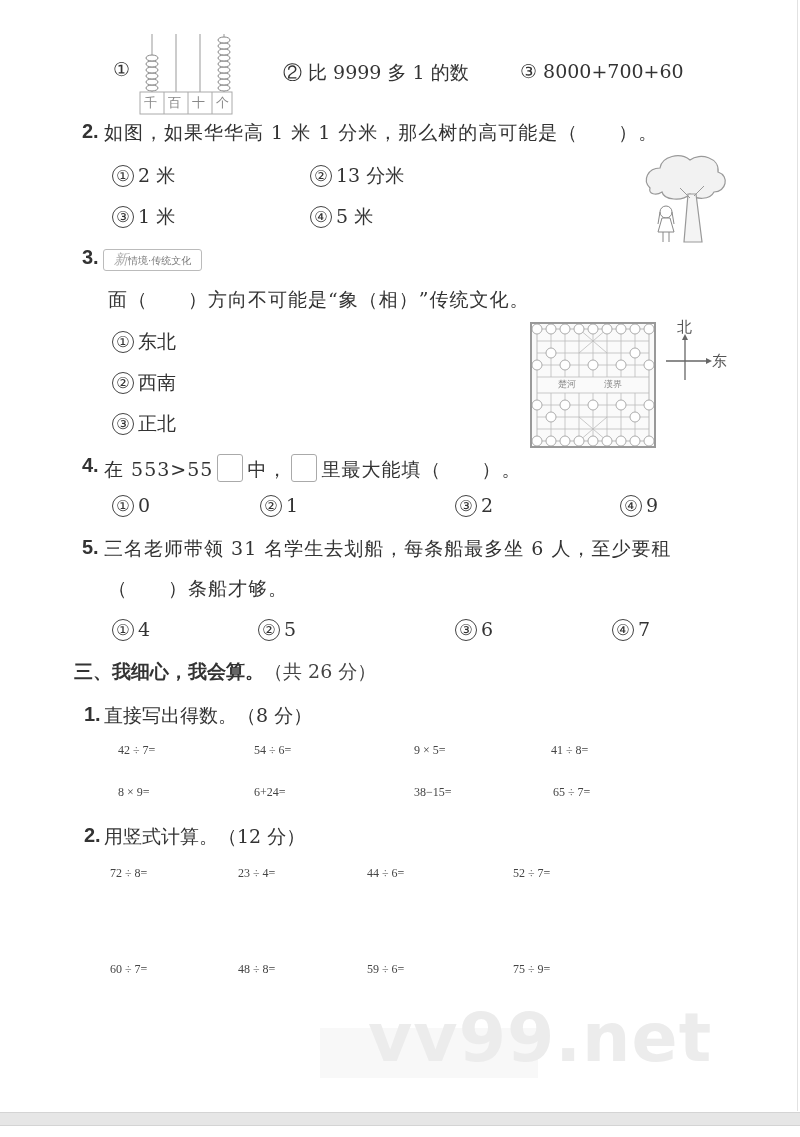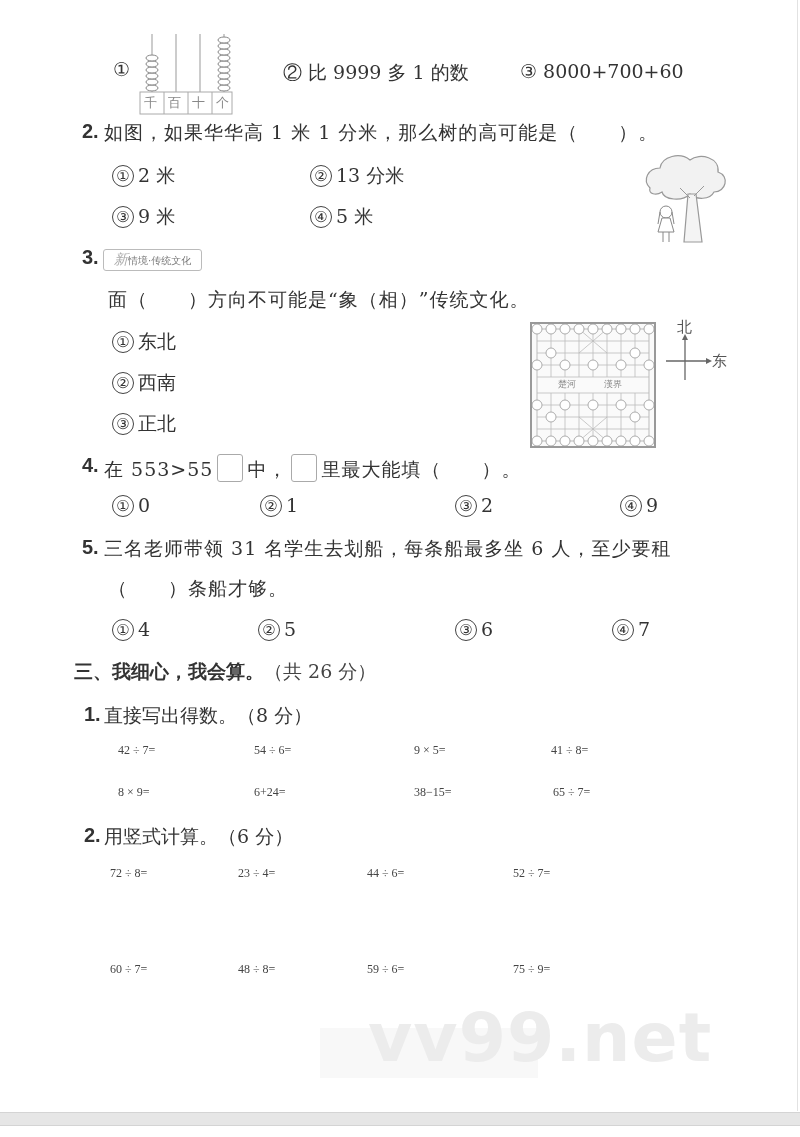--- a/index.html
+++ b/index.html
@@ -68,21 +68,21 @@
     <span class="abs" style="left:54px; top:62px; font-size:13px; color:#888;">十</span>
     <span class="abs" style="left:78px; top:62px; font-size:13px; color:#888;">个</span>
   </div>
   <span class="abs opt" style="left:283px; top:60px;">② 比 9999 多 1 的数</span>
   <span class="abs opt" style="left:520px; top:60px;">③ 8000+700+60</span>
 
   <span class="abs num" style="left:82px; top:120px;">2.</span>
   <span class="abs txt" style="left:104px; top:120px;">如图，如果华华高 1 米 1 分米，那么树的高可能是（　　）。</span>
   <div class="abs opt" style="left:112px; top:163px;"><span class="circ">①</span><span>2 米</span></div>
   <div class="abs opt" style="left:310px; top:163px;"><span class="circ">②</span><span>13 分米</span></div>
-  <div class="abs opt" style="left:112px; top:204px;"><span class="circ">③</span><span>9 米</span></div>
+  <div class="abs opt" style="left:112px; top:204px;"><span class="circ">③</span><span>1 米</span></div>
   <div class="abs opt" style="left:310px; top:204px;"><span class="circ">④</span><span>5 米</span></div>
   <div class="abs" style="left:640px; top:150px; width:90px; height:95px;">
     <svg width="90" height="95" viewBox="0 0 90 95">
       <path d="M10 38 C2 30 8 18 20 18 C22 6 40 2 50 10 C60 2 80 8 78 22 C90 26 86 42 74 42 C70 50 56 50 50 44 C42 52 24 50 22 42 C16 46 8 44 10 38 Z" fill="#f2f2f2" stroke="#999" stroke-width="1.2"></path>
       <path d="M48 44 L44 92 L62 92 L56 44 Z" fill="#f4f4f4" stroke="#999" stroke-width="1.2"></path>
       <path d="M50 48 L40 38 M54 46 L64 36" stroke="#999" stroke-width="1"></path>
       <circle cx="26" cy="62" r="6" fill="#fff" stroke="#888"></circle>
       <path d="M20 62 L18 74 M32 62 L34 74" stroke="#888"></path>
       <path d="M22 68 L30 68 L34 82 L18 82 Z" fill="#fff" stroke="#888"></path>
       <line x1="23" y1="82" x2="23" y2="92" stroke="#888"></line>
@@ -207,21 +207,21 @@
   <span class="abs calc" style="left:254px; top:743px;">54 ÷ 6=</span>
   <span class="abs calc" style="left:414px; top:743px;">9 × 5=</span>
   <span class="abs calc" style="left:551px; top:743px;">41 ÷ 8=</span>
 
   <span class="abs calc" style="left:118px; top:785px;">8 × 9=</span>
   <span class="abs calc" style="left:254px; top:785px;">6+24=</span>
   <span class="abs calc" style="left:414px; top:785px;">38−15=</span>
   <span class="abs calc" style="left:553px; top:785px;">65 ÷ 7=</span>
 
   <span class="abs num" style="left:84px; top:824px;">2.</span>
-  <span class="abs sub" style="left:104px; top:824px;">用竖式计算。（6 分）</span>
+  <span class="abs sub" style="left:104px; top:824px;">用竖式计算。（12 分）</span>
 
   <span class="abs calc" style="left:110px; top:866px;">72 ÷ 8=</span>
   <span class="abs calc" style="left:238px; top:866px;">23 ÷ 4=</span>
   <span class="abs calc" style="left:367px; top:866px;">44 ÷ 6=</span>
   <span class="abs calc" style="left:513px; top:866px;">52 ÷ 7=</span>
 
   <span class="abs calc" style="left:110px; top:962px;">60 ÷ 7=</span>
   <span class="abs calc" style="left:238px; top:962px;">48 ÷ 8=</span>
   <span class="abs calc" style="left:367px; top:962px;">59 ÷ 6=</span>
   <span class="abs calc" style="left:513px; top:962px;">75 ÷ 9=</span>

